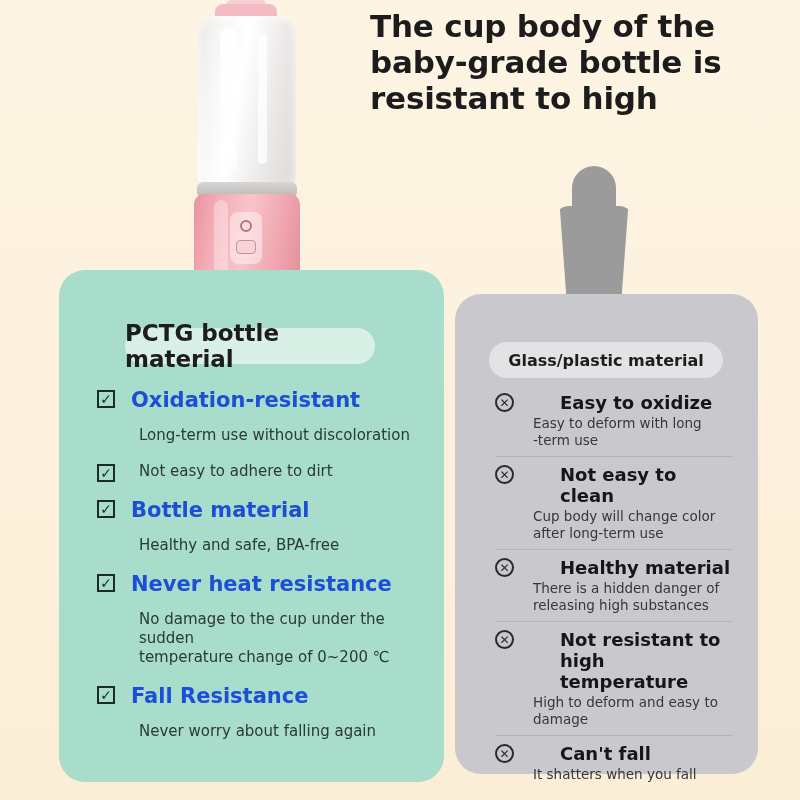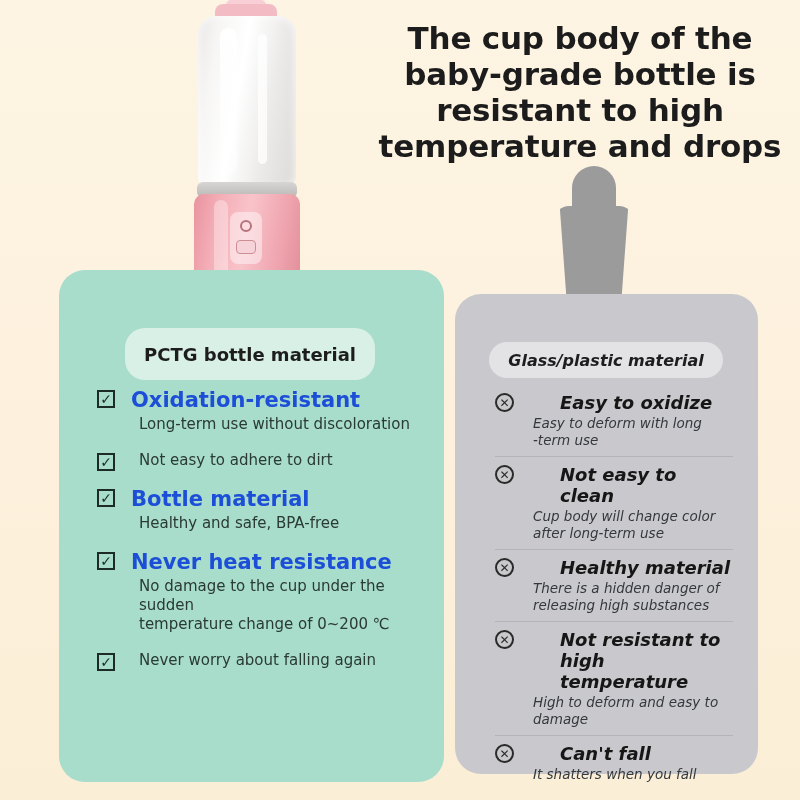--- a/index.html
+++ b/index.html
@@ -20,27 +20,25 @@
     background: linear-gradient(180deg, #fdf4e3 0%, #fdf1dd 55%, #fbeed6 100%);
     overflow: hidden;
   }
 
   
   .headline {
     position: absolute;
     top: 8px;
     left: 370px;
     width: 420px;
-    text-align: center;
     color: #1c1c1c;
     font-size: 31px;
     line-height: 36px;
     font-weight: bold;
     letter-spacing: -0.2px;
-    margin-top: 12px;
   }
   .headline div { white-space: nowrap; }
 
   
   .blender {
     position: absolute;
     left: 186px;
     top: 4px;
     width: 124px;
     height: 290px;
@@ -188,39 +186,38 @@
     width: 385px;
     height: 512px;
     background: #a8dccb;
   }
   .panel-right {
     left: 455px;
     top: 294px;
     width: 303px;
     height: 480px;
     background: #c9c9cd;
-    font-style: italic;
   }
 
   .pill {
     position: absolute;
     border-radius: 20px;
     display: flex;
     align-items: center;
     justify-content: center;
     font-weight: bold;
     color: #1d1d1d;
   }
   .pill-left {
     left: 66px;
     top: 58px;
     width: 250px;
-    height: 52px;
+    height: 36px;
     background: #d9f0e7;
-    font-size: 18px;
+    font-size: 23px;
   }
   .pill-right {
     left: 34px;
     top: 48px;
     width: 234px;
     height: 36px;
     background: #e3e3e6;
     font-size: 16px;
   }
 
@@ -252,21 +249,21 @@
   .item-l .t-title {
     font-size: 21px;
     font-weight: bold;
     color: #1d4ed8;
     line-height: 24px;
   }
   .item-l .t-sub {
     font-size: 15px;
     color: #2a3a34;
     line-height: 19px;
-    margin-top: 3px;
+    margin-top: 14px;
     padding-left: 8px;
   }
 
   .items-right {
     position: absolute;
     left: 40px;
     top: 98px;
     width: 238px;
   }
   .item-r {
@@ -309,21 +306,20 @@
 </style>
 </head>
 <body>
 
 <div id="stage">
 
   <div class="headline">
     <div>The cup body of the</div>
     <div>baby-grade bottle is</div>
     <div>resistant to high</div>
-    <div>temperature and drops</div>
   </div>
 
   <div class="blender">
     <div class="b-lid-top"></div>
     <div class="b-lid"></div>
     <div class="b-cup"></div>
     <div class="b-cup-sheen"></div>
     <div class="b-cup-sheen2"></div>
     <div class="b-ring"></div>
     <div class="b-body"></div>
@@ -362,20 +358,21 @@
 
       <div class="item-l">
         <span class="tick">✓</span>
         <div class="t-title">Never heat resistance</div>
         <div class="t-sub" style="white-space:pre-line">No damage to the cup under the sudden
 temperature change of 0~200 ℃</div>
       </div>
 
       <div class="item-l">
         <span class="tick">✓</span>
+        <div class="t-title">Fall Resistance</div>
         <div class="t-sub">Never worry about falling again</div>
       </div>
 
     </div>
   </div>
 
   <div class="panel panel-right">
     <div class="pill pill-right">Glass/plastic material</div>
 
     <div class="items-right">

